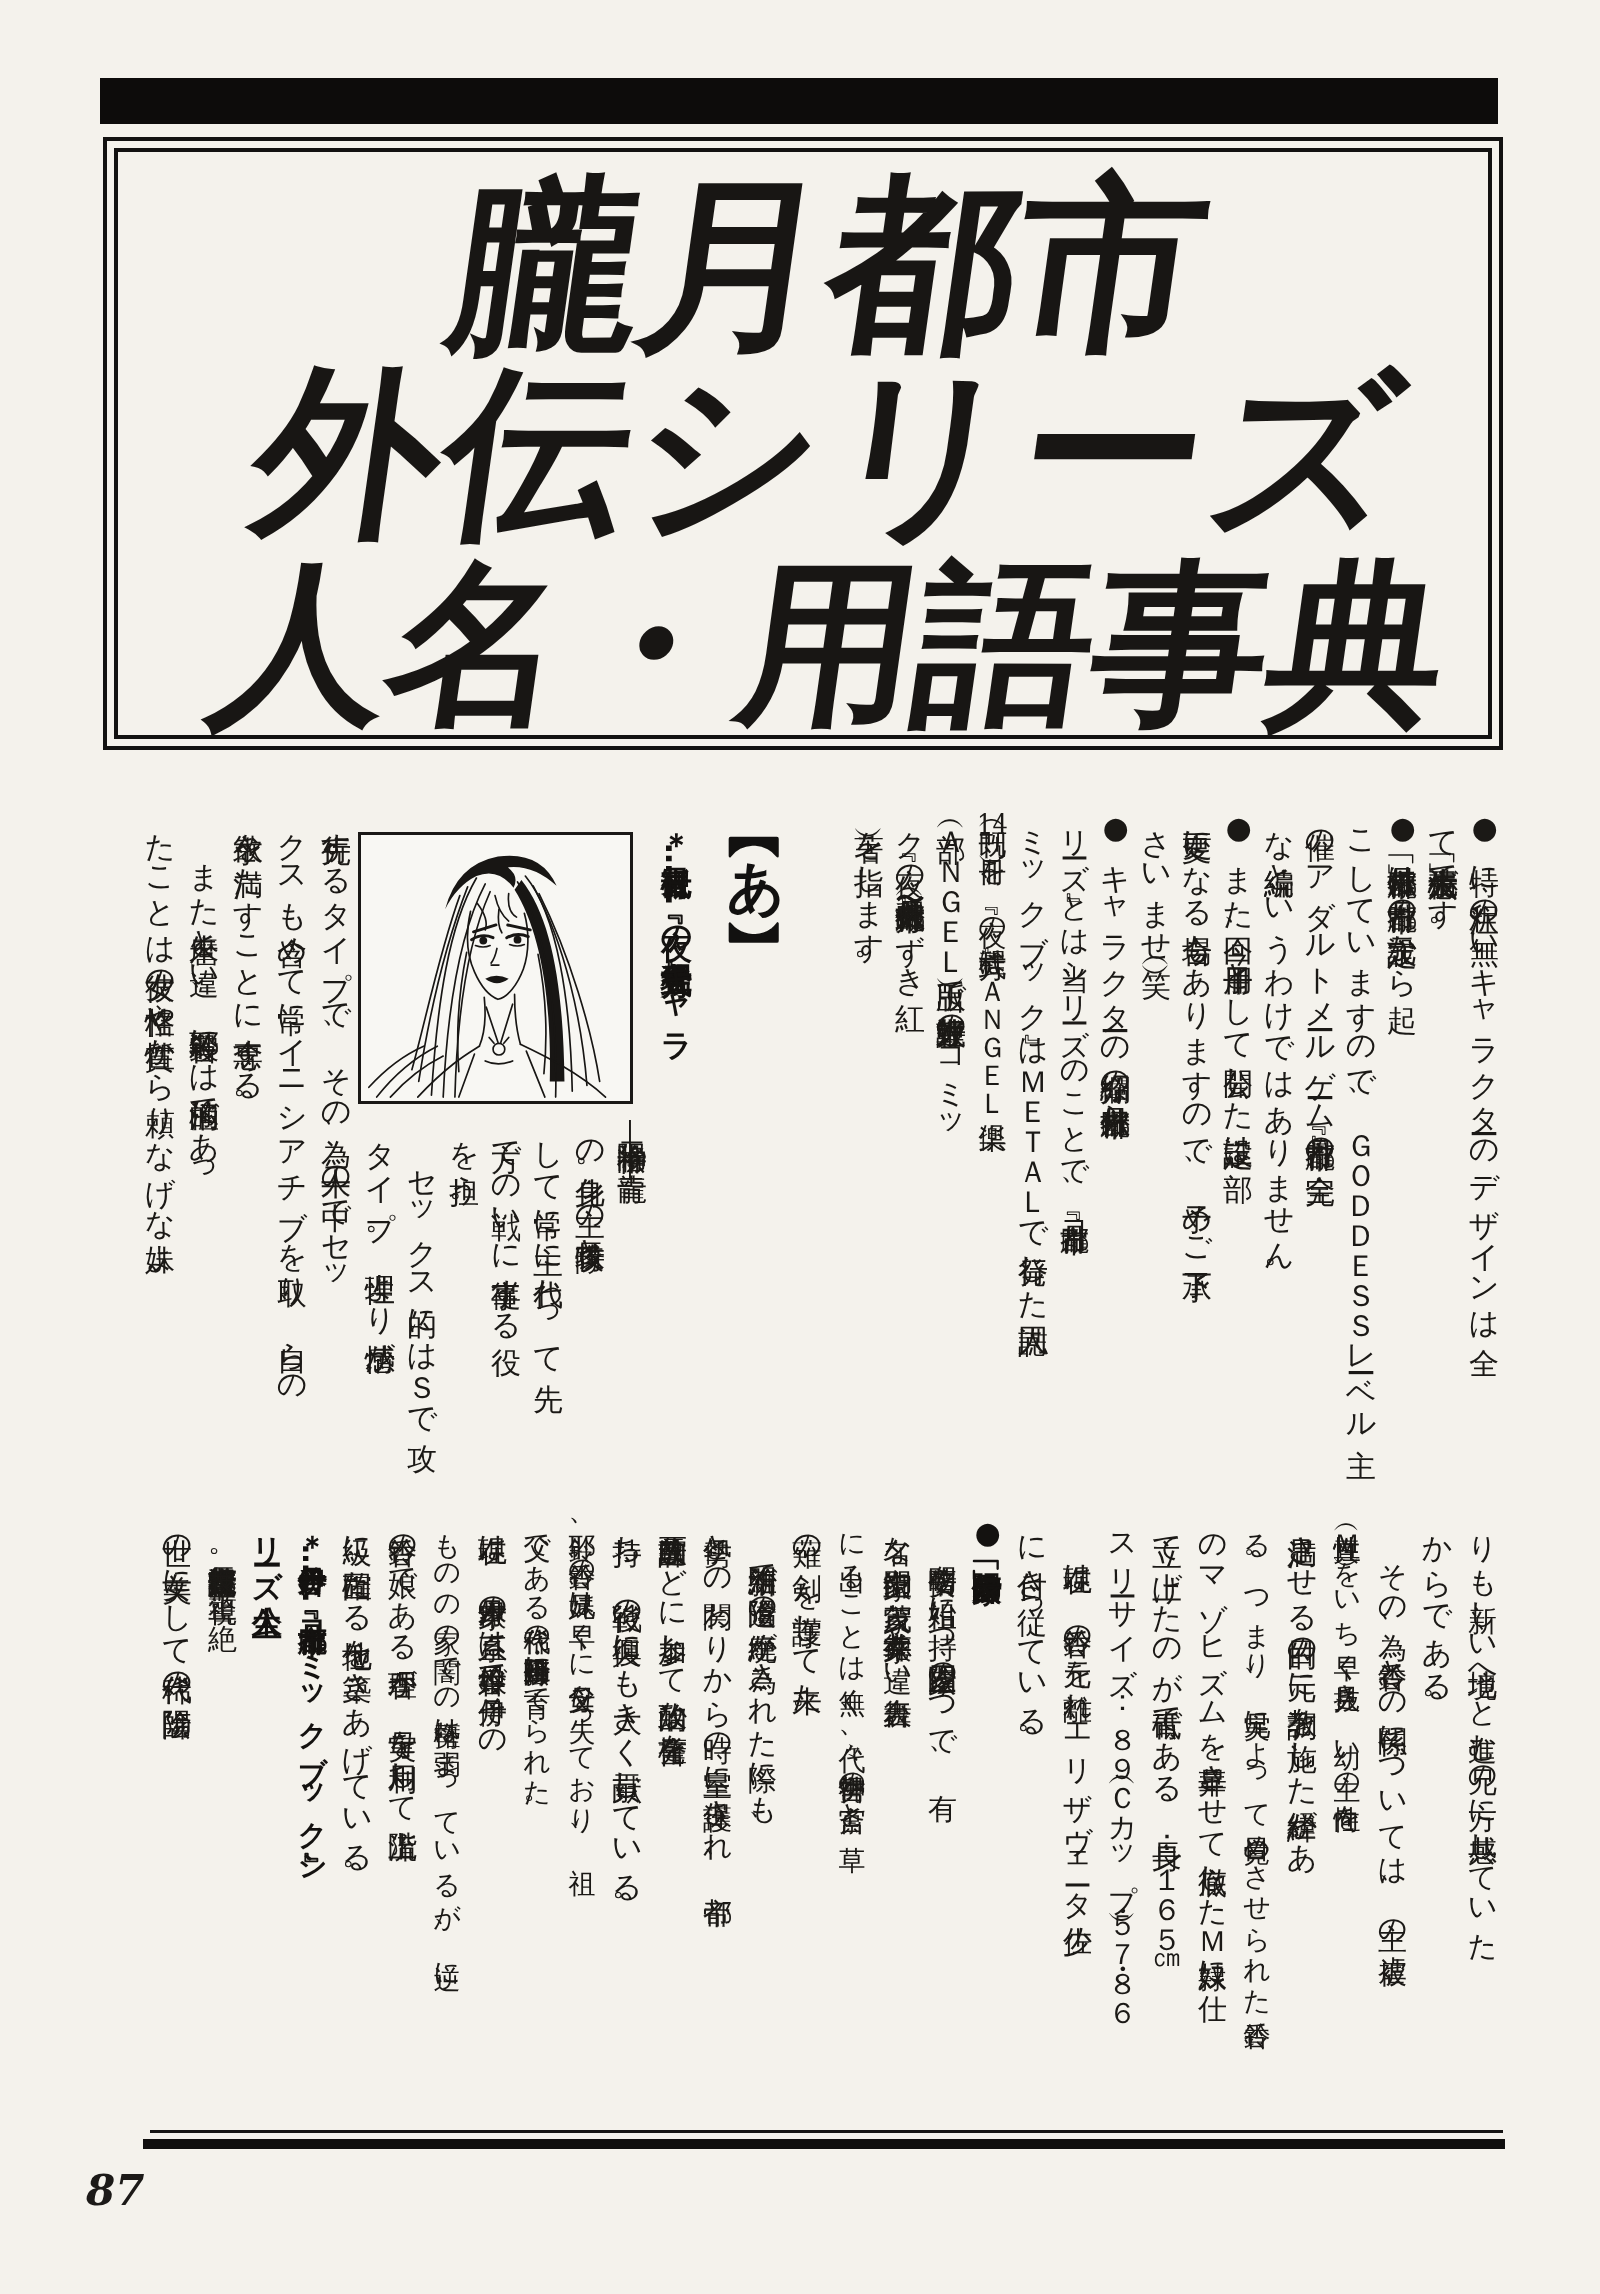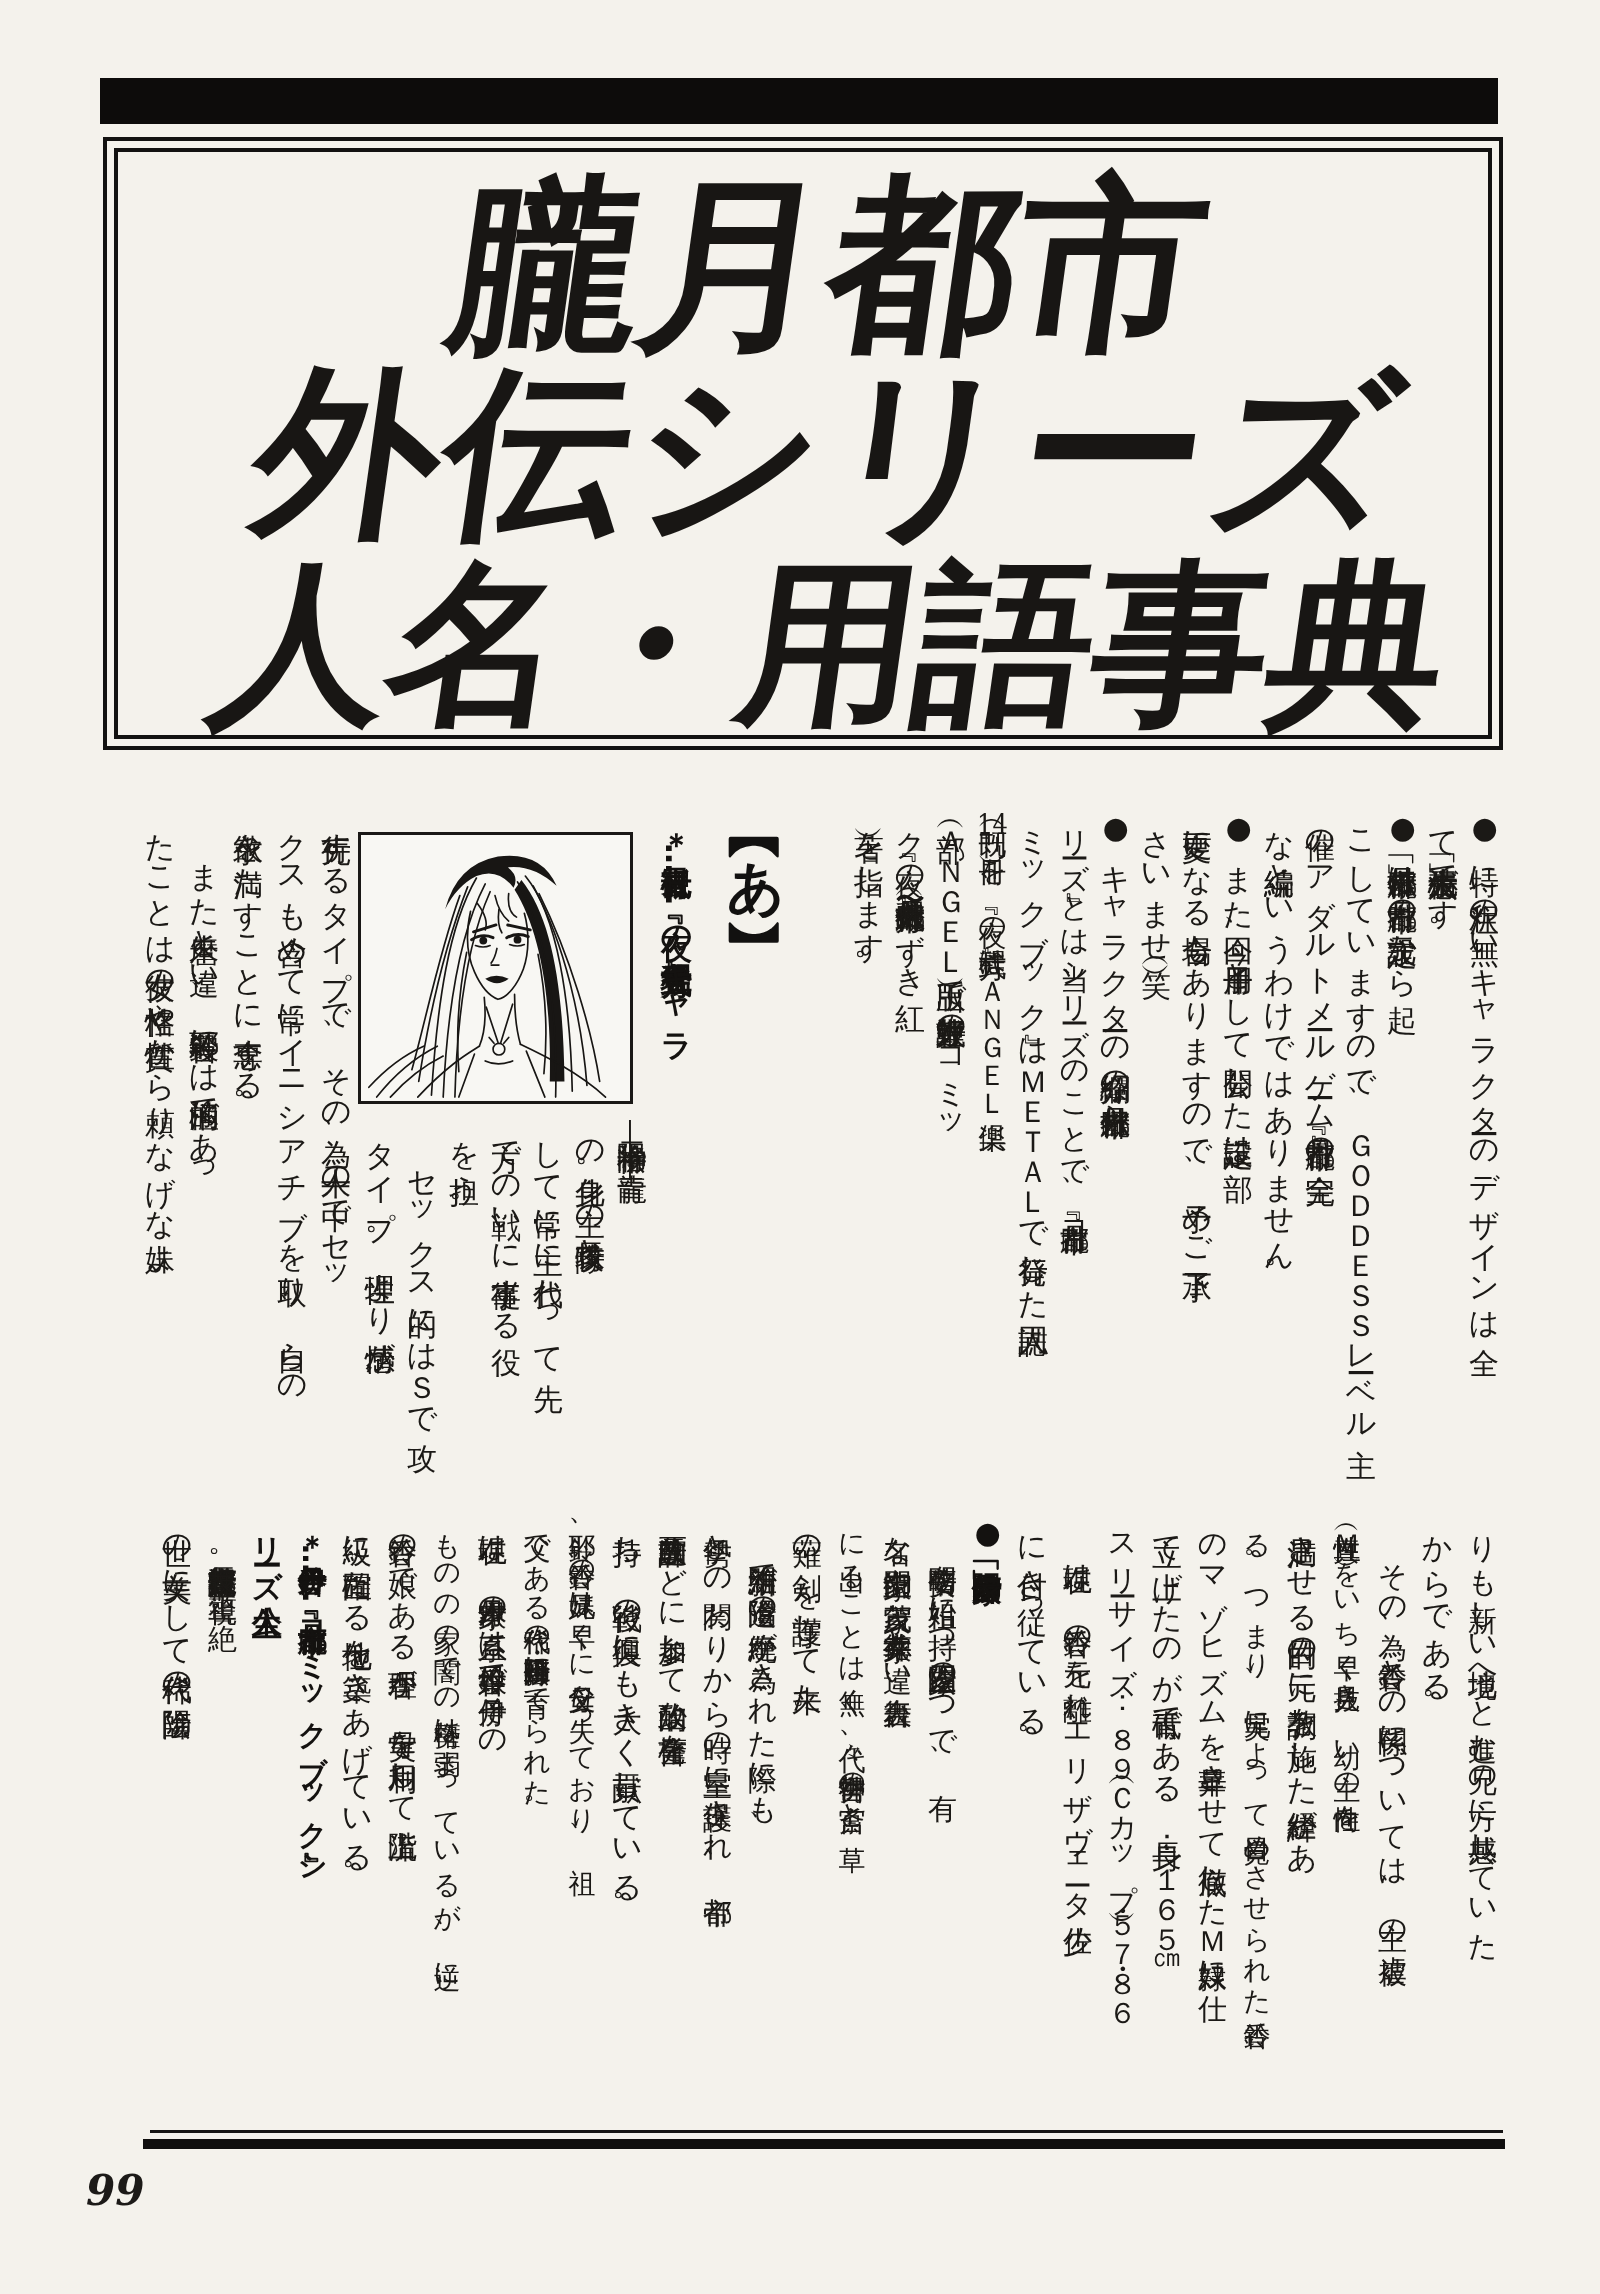--- a/index.html
+++ b/index.html
@@ -195,15 +195,15 @@
       <div class="vcol" style="font-size: 30px;">級に確固たる地位を築きあげている。</div>
       <div class="vcol bold" style="font-size: 29px;">＊伊丹鈴香……『朧月都市コミックブック』シ</div>
       <div class="vcol bold" style="font-size: 30px;">リーズ主人公</div>
       <div class="vcol" style="font-size: 29px;">　警視庁特捜本部超常対策課課長。警視正。絶</div>
       <div class="vcol" style="font-size: 30px;">世の美女にして稀代の陰陽師。</div>
     </div>
 
   <div id="rule-thin"></div>
   <div id="rule-thick"></div>
 
-  <div id="pageno">99</div>
+  <div id="pageno">87</div>
 
 </div>
 
 </body></html>

